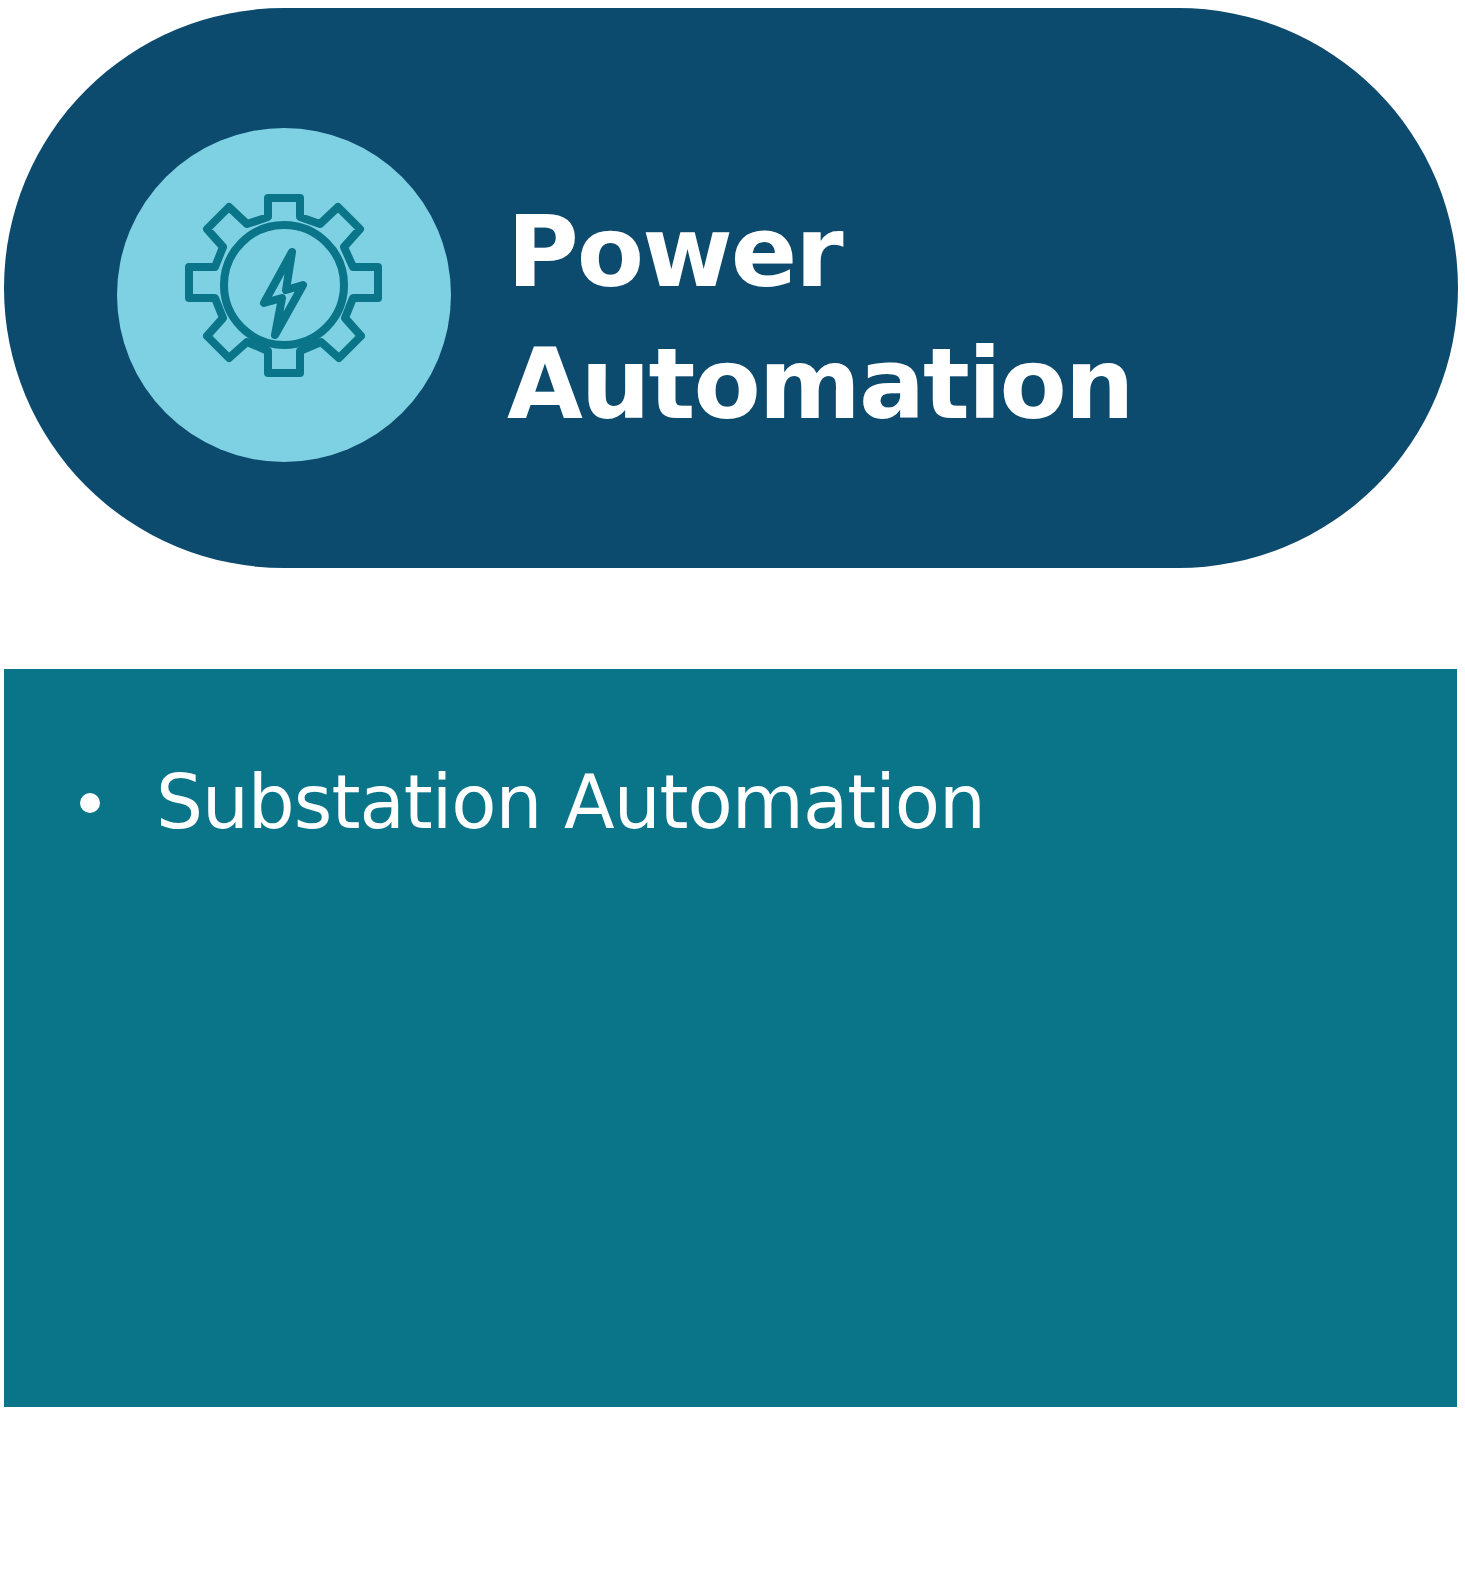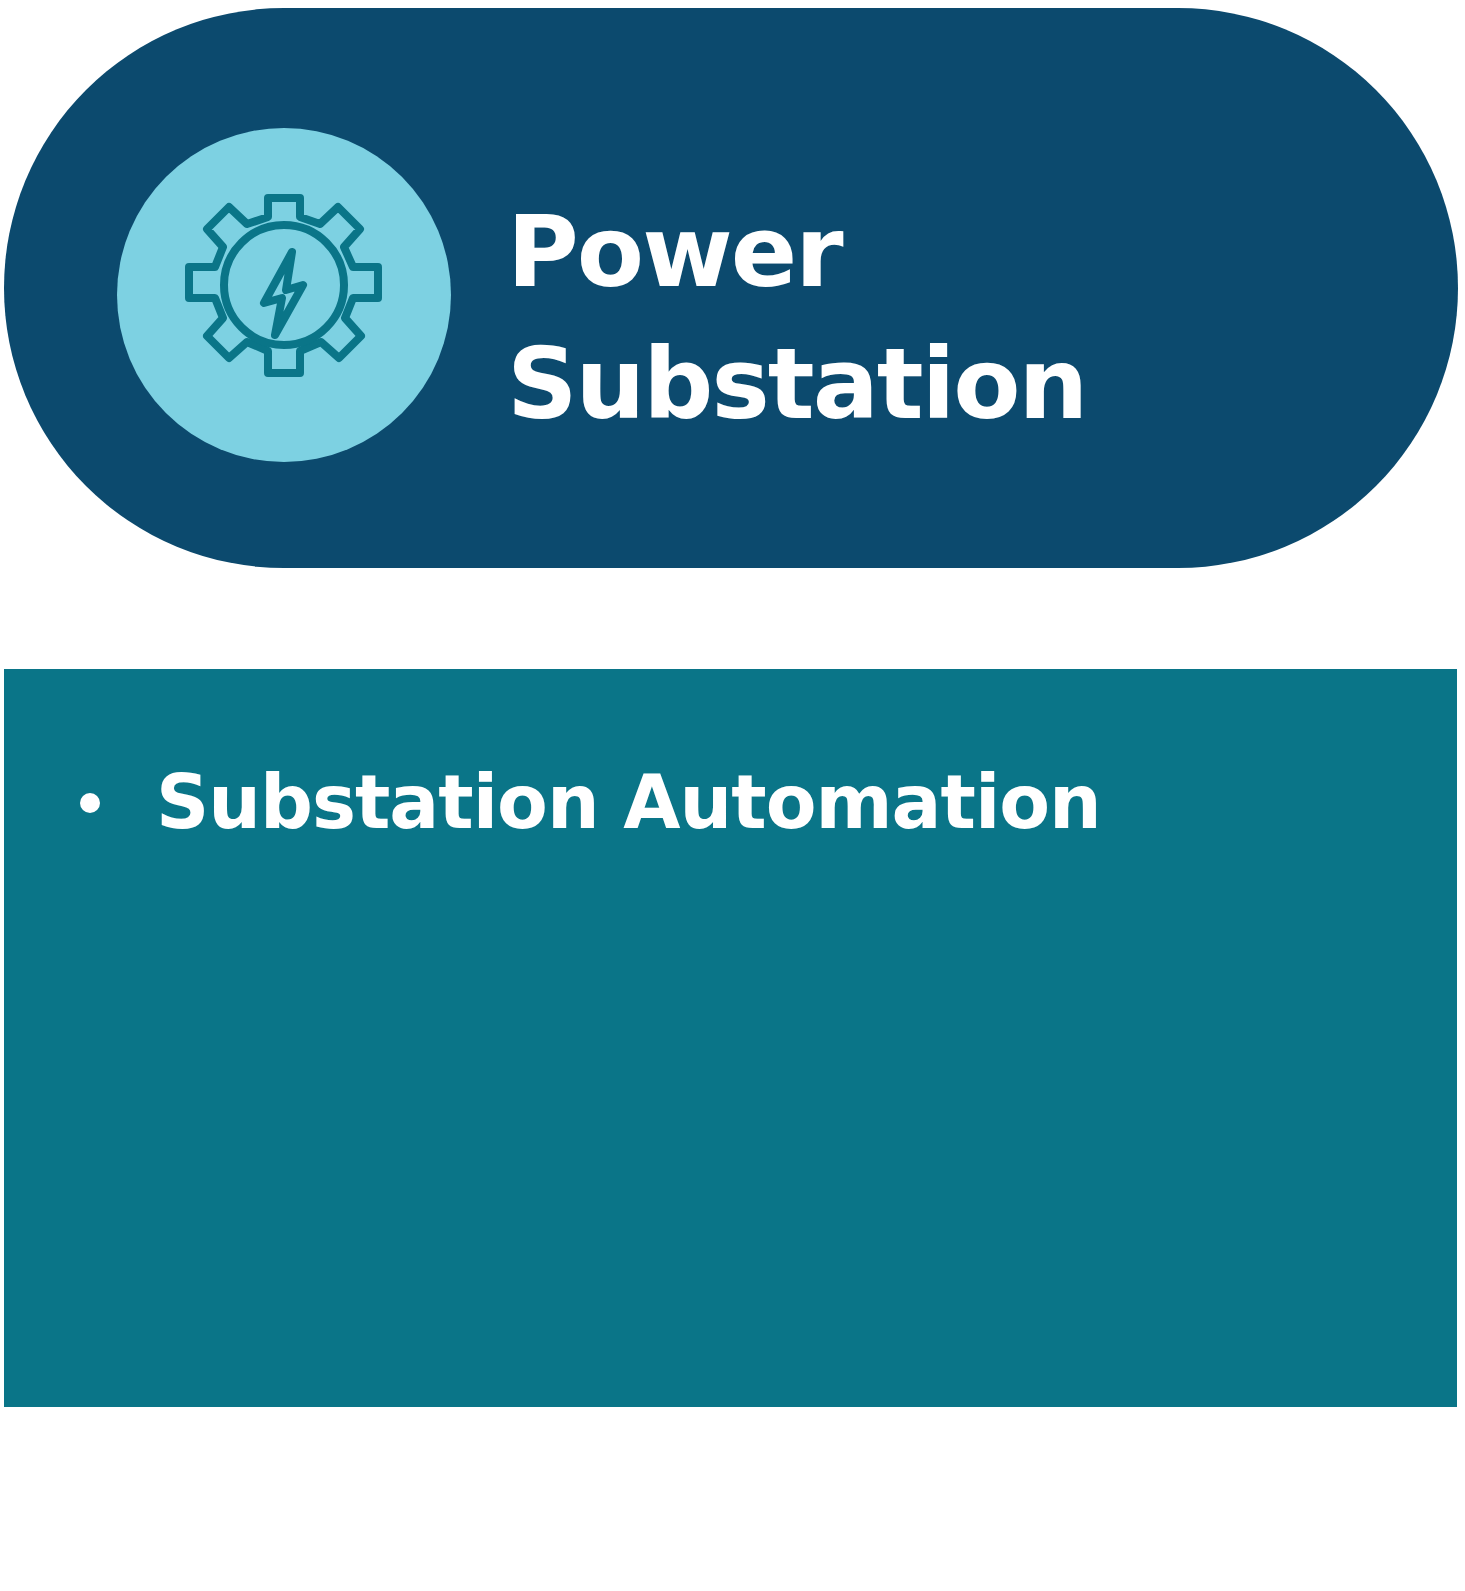--- a/index.html
+++ b/index.html
@@ -54,21 +54,20 @@
       display: block;
       white-space: nowrap;
     }
     .panel {
       position: absolute;
       left: 4px;
       top: 669px;
       width: 1453px;
       height: 738px;
       background: #0a7588;
-      font-weight: bold;
     }
     .bullet-list {
       position: absolute;
       left: 0;
       top: 90px;
       margin: 0;
       padding: 0;
       list-style: none;
     }
     .bullet-item {
@@ -111,21 +110,21 @@
           L151,89 Z"></path>
 
         <circle cx="167" cy="157" r="60"></circle>
 
         <path d="M175,124 L147,175 L165,170 L158,207 L186,157 L169,162 Z"></path>
       </g>
     </svg>
   </div>
   <div class="title">
     <span>Power</span>
-    <span>Substation</span>
+    <span>Automation</span>
   </div>
 </div>
 
 <div class="panel">
   <ul class="bullet-list">
     <li class="bullet-item">
       <span class="bullet-dot"></span>
       <span>Substation Automation</span>
     </li>
   </ul>

